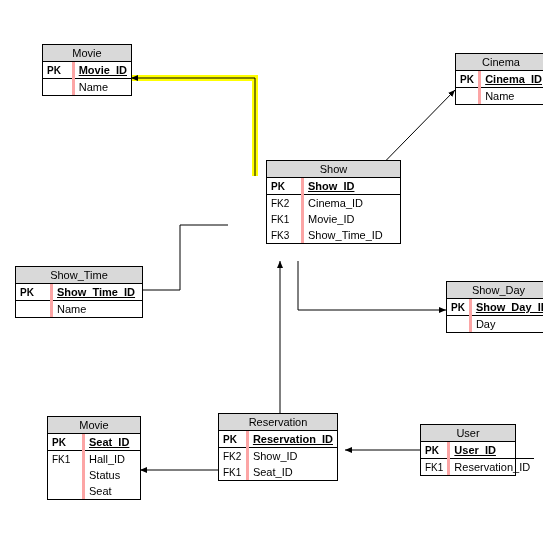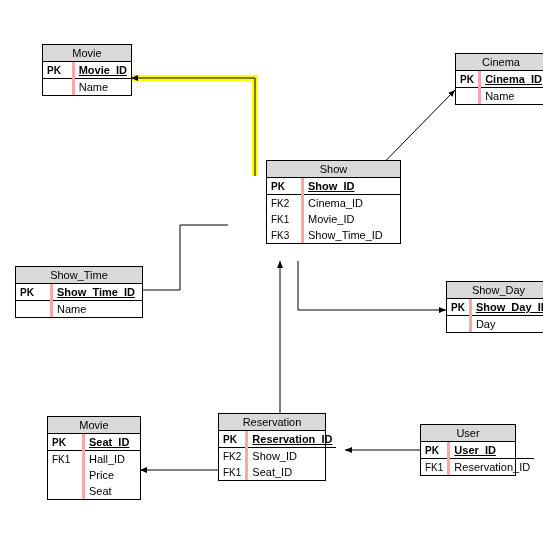--- a/index.html
+++ b/index.html
@@ -138,31 +138,31 @@
           <tr class="pkrow">
       <td class="keycol"><strong>PK</strong></td>
       <td class="attr">Seat_ID</td>
     </tr>
     <tr>
             <td class="keycol">FK1</td>
             <td>Hall_ID</td>
           </tr>
     <tr>
             <td class="keycol"></td>
-            <td>Price</td>
+            <td>Status</td>
           </tr>
     <tr>
             <td class="keycol"></td>
             <td>Seat</td>
           </tr>
   </tbody>
       </table>
 </div>
 
-<div class="entity" style="left:218px;top:413px;width:108px;">
+<div class="entity" style="left:218px;top:413px;width:120px;">
   <div class="title">Reservation</div>
   <table>
     <tbody>
           <tr class="pkrow">
       <td class="keycol"><strong>PK</strong></td>
       <td class="attr">Reservation_ID</td>
     </tr>
     <tr>
             <td class="keycol">FK2</td>
             <td>Show_ID</td>

